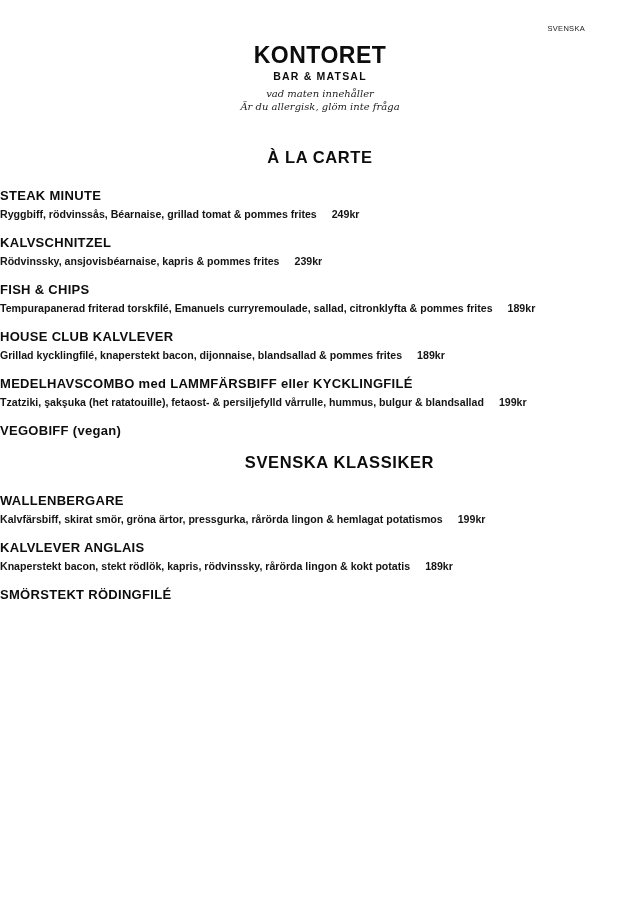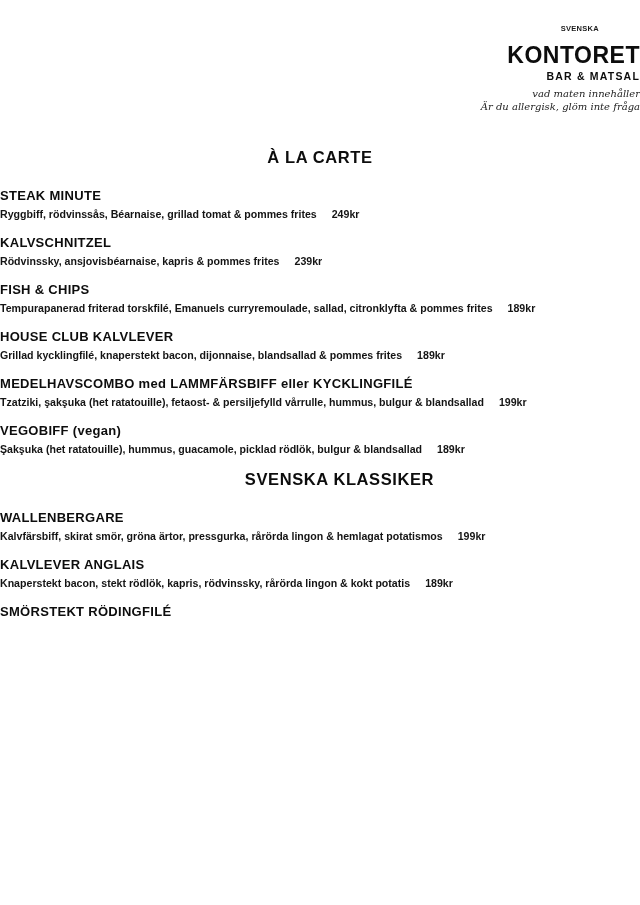--- a/index.html
+++ b/index.html
@@ -8,28 +8,28 @@
     width: 640px;
     height: 905px;
     position: relative;
     font-family: "Liberation Sans", sans-serif;
     color: #111111;
     overflow: hidden;
   }
   .lang-label {
     position: absolute;
     top: 24px;
-    right: 41px;
+    right: 55px;
     font-size: 7.5px;
-    font-weight: 700;
+    font-weight: 400;
     letter-spacing: 0.3px;
     color: #1a1a1a;
   }
   .header {
-    text-align: right;
+    text-align: center;
     padding-top: 43px;
   }
   .brand-title {
     font-size: 23px;
     font-weight: 900;
     letter-spacing: 0.5px;
     line-height: 1.05;
     color: #0d0d0d;
   }
   .brand-subtitle {
@@ -121,21 +121,20 @@
     <div class="item-desc"><span>Grillad kycklingfilé, knaperstekt bacon, dijonnaise, blandsallad &amp; pommes frites</span><span class="item-price">189kr</span></div>
   </div>
 
   <div class="menu-item">
     <div class="item-name">MEDELHAVSCOMBO med LAMMFÄRSBIFF eller KYCKLINGFILÉ</div>
     <div class="item-desc"><span>Tzatziki, şakşuka (het ratatouille), fetaost- &amp; persiljefylld vårrulle, hummus, bulgur &amp; blandsallad</span><span class="item-price">199kr</span></div>
   </div>
 
   <div class="menu-item">
     <div class="item-name">VEGOBIFF (vegan)</div>
-    <div class="item-desc"><span>Şakşuka (het ratatouille), hummus, guacamole, picklad rödlök, bulgur &amp; blandsallad</span><span class="item-price">189kr</span></div>
   </div>
 
 </div>
 
 <div class="section-title second">SVENSKA KLASSIKER</div>
 
 <div class="menu-list">
 
   <div class="menu-item">
     <div class="item-name">WALLENBERGARE</div>

